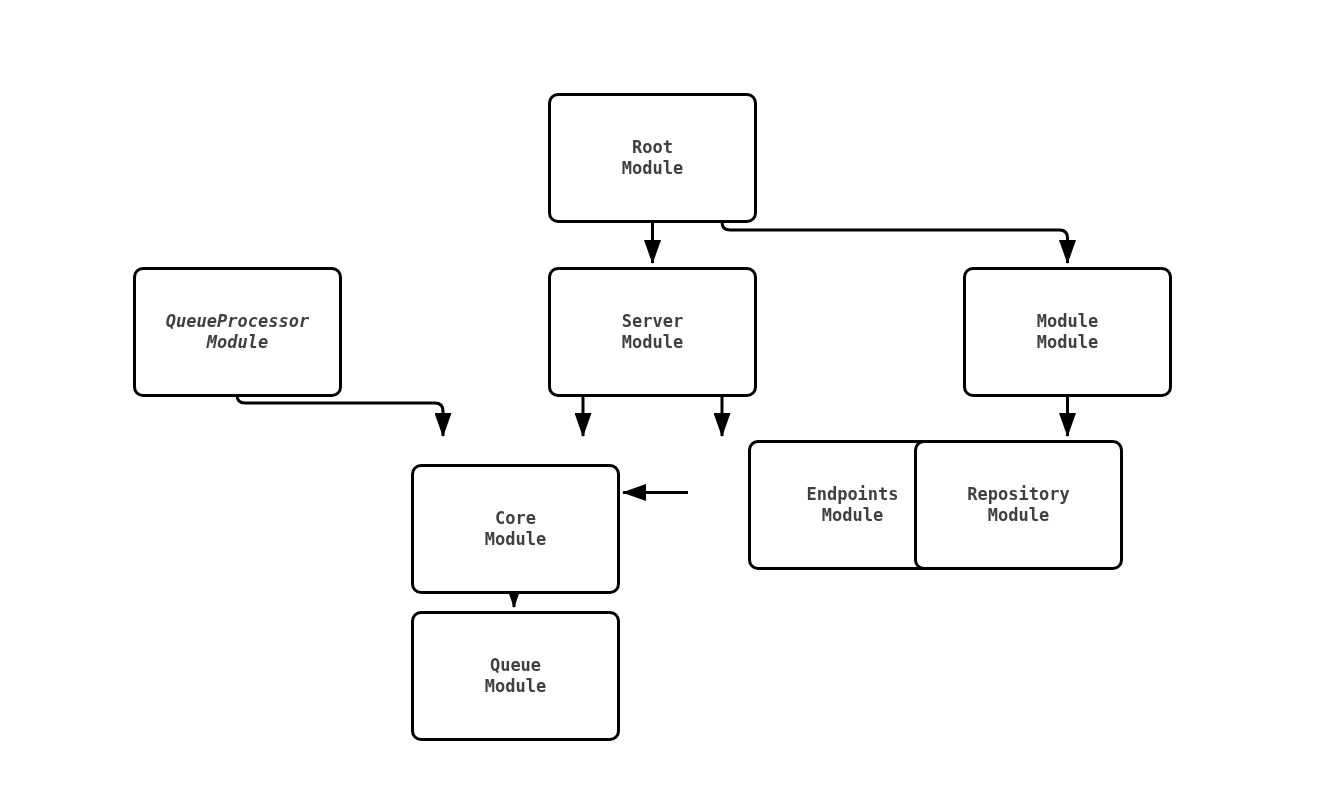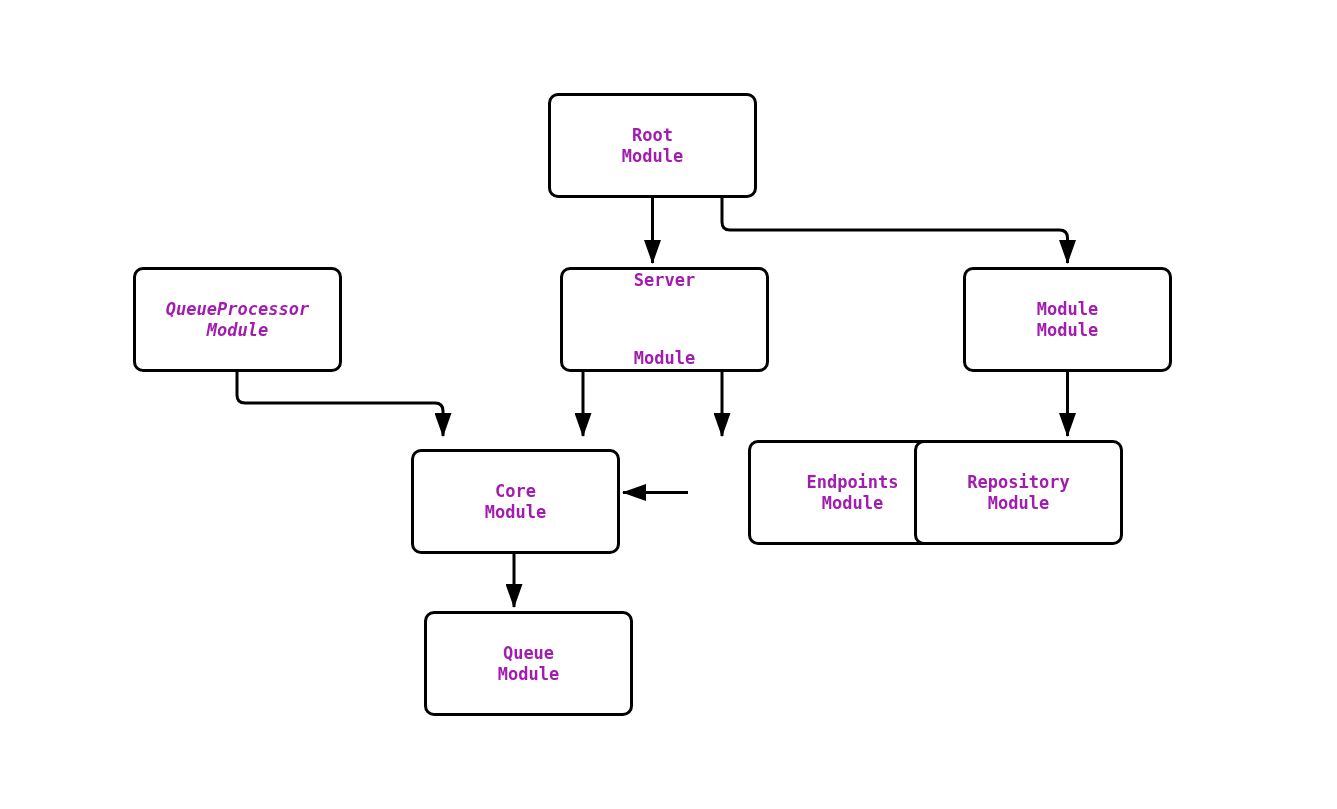--- a/index.html
+++ b/index.html
@@ -24,43 +24,43 @@
   }
   .edge {
     fill: none;
     stroke: #000000;
     stroke-width: 3;
     stroke-linecap: butt;
   }
   .node {
     position: absolute;
     width: 209px;
-    height: 105px;
+    height: 130px;
     box-sizing: border-box;
     background: #ffffff;
     border: 3px solid #000000;
     border-radius: 10px;
     display: flex;
     flex-direction: column;
     align-items: center;
     justify-content: center;
     font-weight: bold;
     font-size: 17px;
     line-height: 21px;
-    color: #a21caf;
+    color: #404040;
     text-align: center;
   }
   .node-root         { left: 548px; top: 93px;  }
   .node-queue-processor { left: 133px; top: 267px; font-style: italic; }
-  .node-server       { left: 560px; top: 267px; justify-content: space-between; }
+  .node-server       { left: 548px; top: 267px; }
   .node-global       { left: 963px; top: 267px; }
-  .node-core         { left: 411px; top: 449px; align-items: center; }
+  .node-core         { left: 411px; top: 464px; align-items: center; }
   .node-endpoints    { left: 712px; top: 440px; margin-left: 36px; }
   .node-repository   { left: 914px; top: 440px; }
-  .node-queue        { left: 424px; top: 611px; }
+  .node-queue        { left: 411px; top: 611px; }
 </style>
 </head>
 <body>
 
 <div class="canvas">
 
   <svg class="edges" viewBox="0 0 1337 809" xmlns="http://www.w3.org/2000/svg">
     <defs>
       <marker id="arrow" markerUnits="userSpaceOnUse" markerWidth="24" markerHeight="17" viewBox="0 0 12 8.5" refX="11.5" refY="4.25" orient="auto">
         <path d="M0,0 L12,4.25 L0,8.5 Z" fill="#000000"></path>

